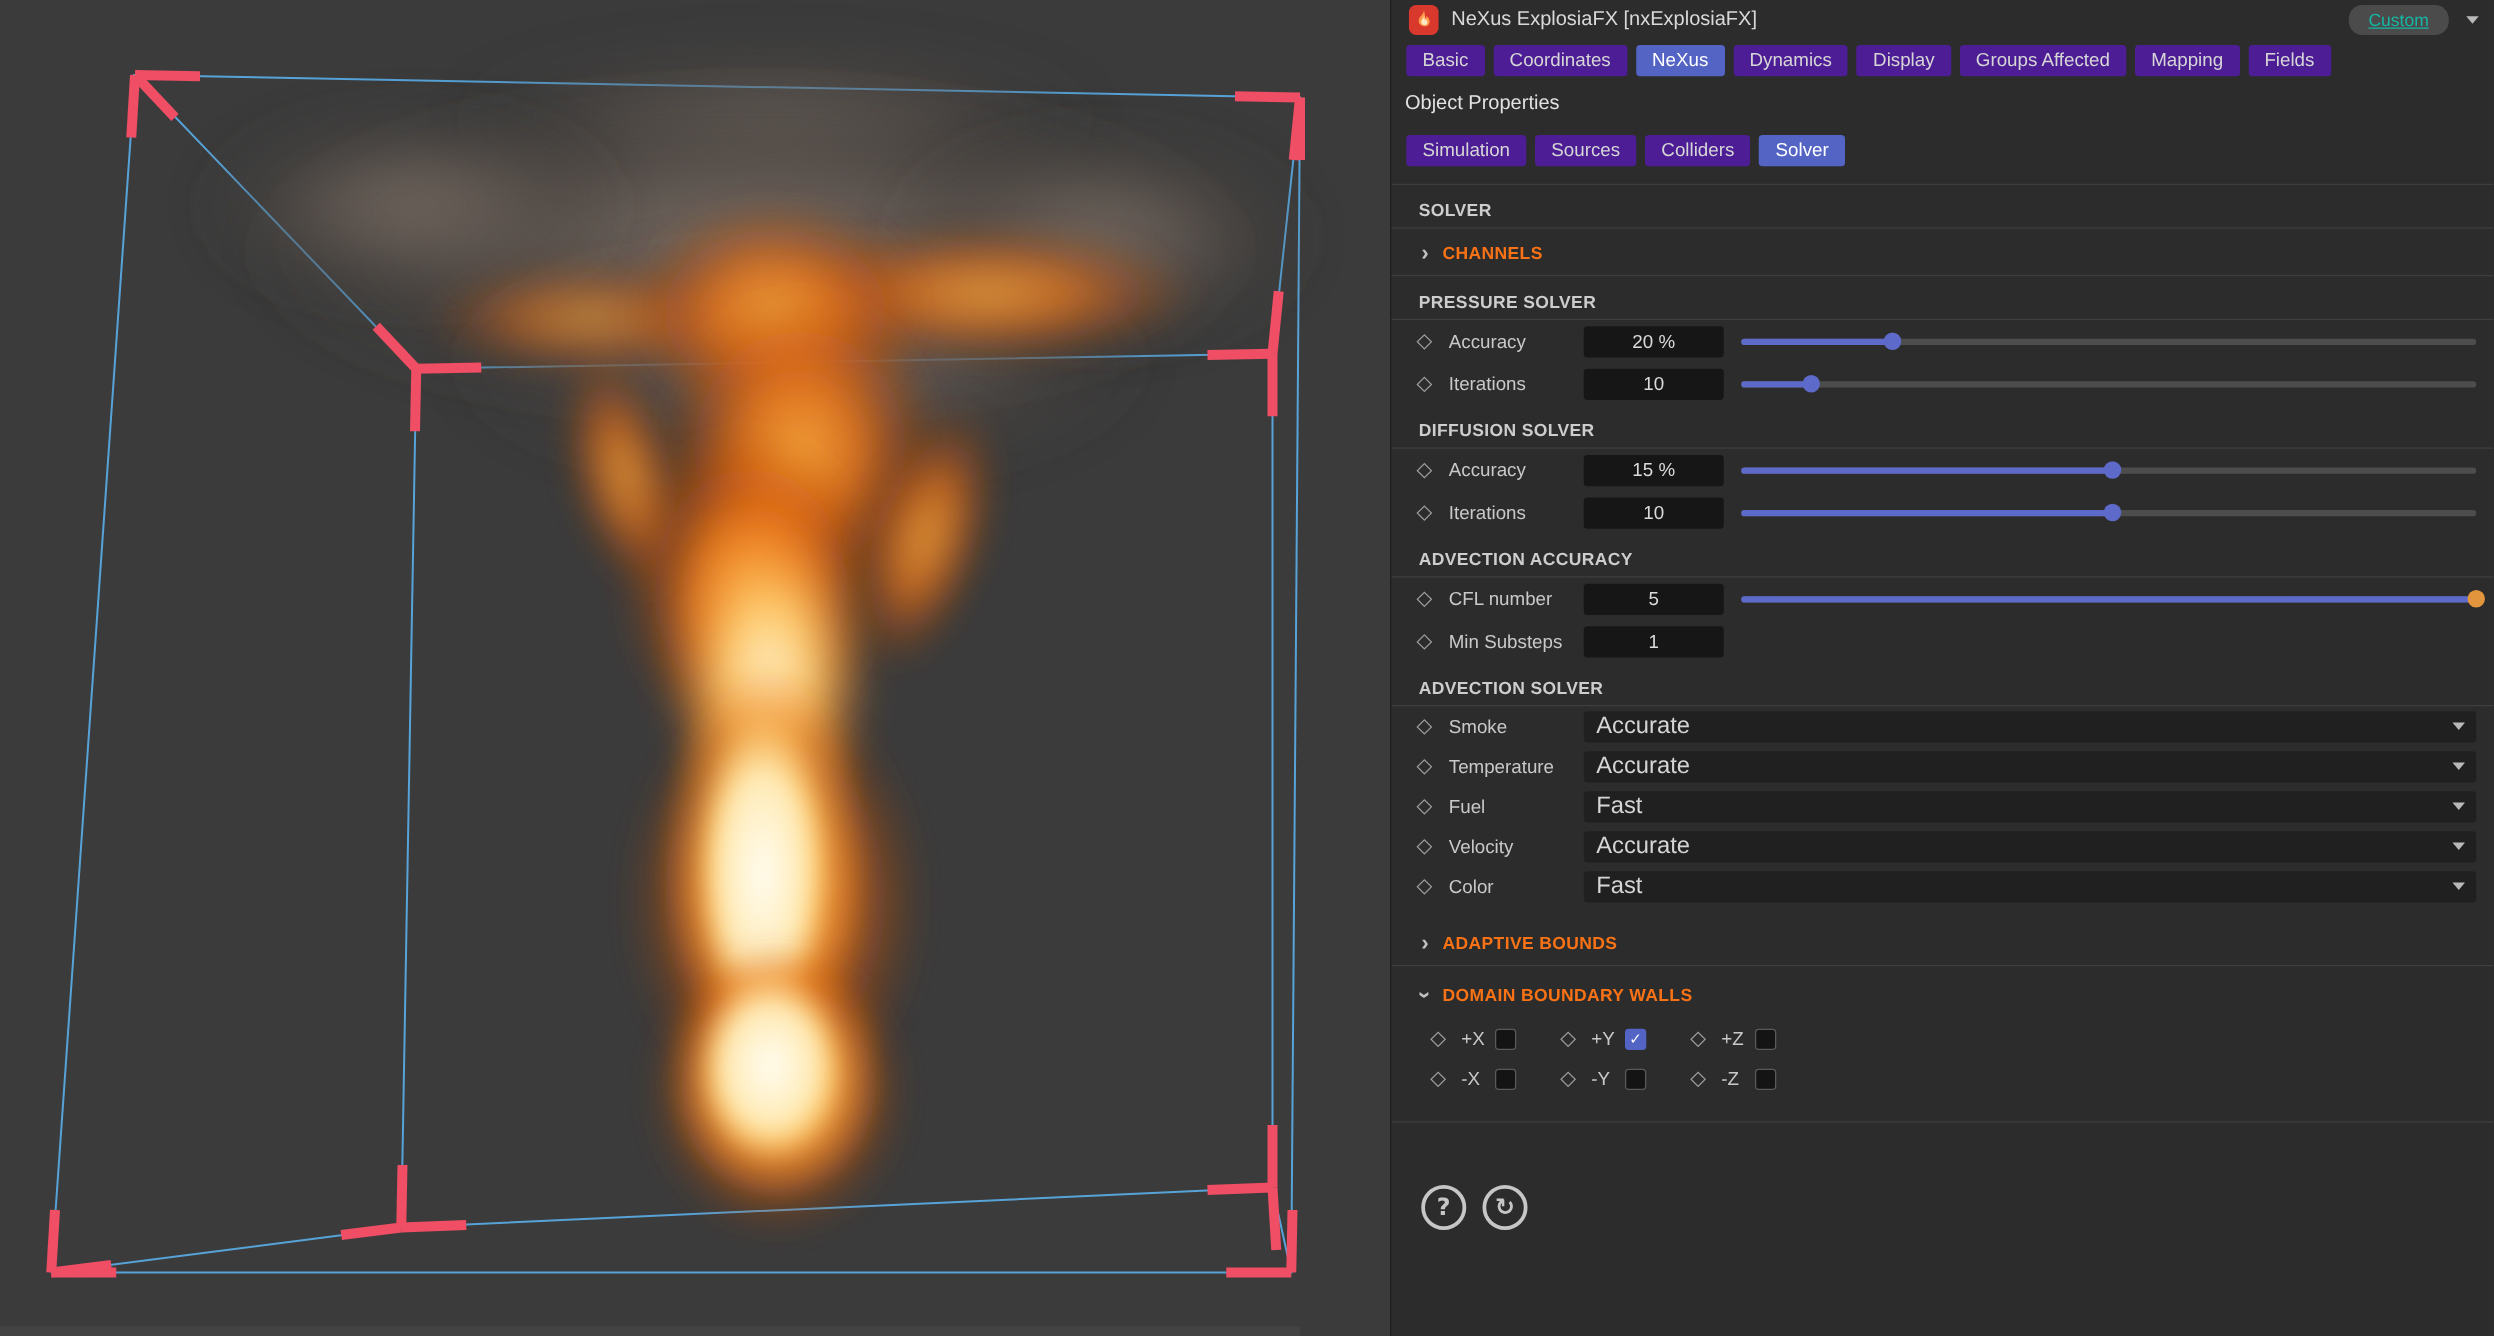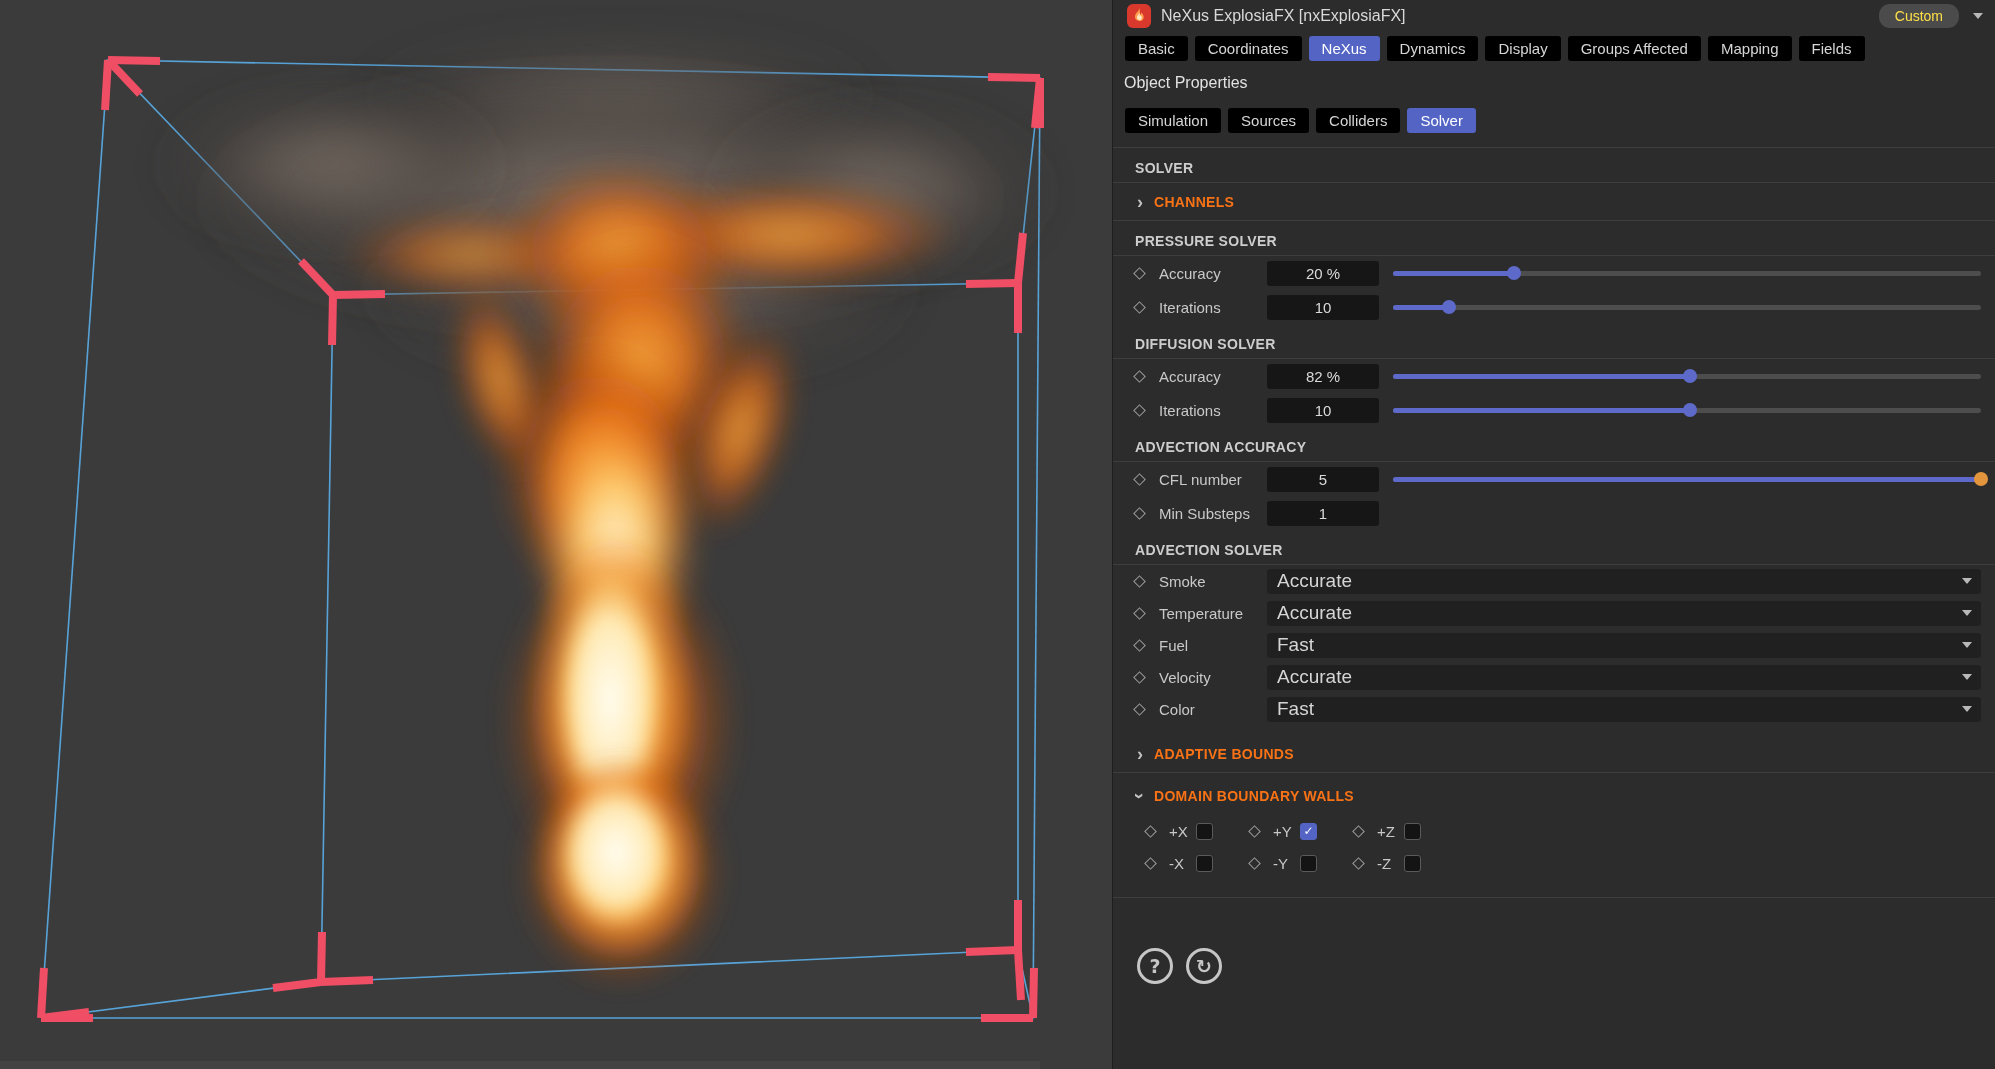--- a/index.html
+++ b/index.html
@@ -15,27 +15,27 @@
   .vp-scrollbar { position:absolute; bottom:0; left:0; width:1040px; height:8px; background:#4a4a4a; opacity:.55; }
 
   
   .panel { position:absolute; left:1112px; top:0; width:883px; height:1069px; background:#2c2c2c;
            border-left:1px solid #1e1e1e; overflow:hidden; }
 
   .titlebar { display:flex; align-items:center; height:32px; padding:0 10px 0 14px; gap:10px; }
   .flame-badge { width:24px; height:24px; flex:none; }
   .win-title { font-size:16px; color:#d9d9d9; white-space:nowrap; }
   .tb-spacer { flex:1; }
-  .preset-btn { background:#4b4b4b; border:none; color:#fde047; font-size:14px; padding:4px 16px; border-radius:11px; }
+  .preset-btn { background:#4b4b4b; border:none; color:#14b8a6; font-size:14px; padding:4px 16px; border-radius:11px;text-decoration:underline; }
   .tri-down { width:0; height:0; border-left:5px solid transparent; border-right:5px solid transparent;
               border-top:6px solid #b9b9b9; }
   .preset-arrow { margin:0 2px 0 4px; }
 
   .tabs { display:flex; gap:7px; padding:4px 12px 0 12px; flex-wrap:nowrap; }
-  .tab { background:#000000; color:#d6d6d6; font-size:15px; padding:4px 13px; border-radius:3px; border:none; white-space:nowrap; }
+  .tab { background:#4c1d95; color:#d6d6d6; font-size:15px; padding:4px 13px; border-radius:3px; border:none; white-space:nowrap; }
   .tab.active { background:var(--accent); color:#ffffff; }
 
   .heading { font-size:16px; color:#e2e2e2; padding:13px 0 0 11px; }
   .subtabs { margin-top:12px; }
   .hr { border-top:1px solid #3e3e3e; margin-top:14px; }
 
   .section-header { font-size:14px; font-weight:bold; color:#cdcdcd; letter-spacing:.3px;
                     padding:12px 0 6px 22px; border-bottom:1px solid #3e3e3e; }
   .collapsible { display:flex; align-items:center; gap:11px; height:38px; padding-left:24px;
                  border-bottom:1px solid #3e3e3e; }
@@ -257,21 +257,21 @@
           </div>
         </div>
       </div>
     </div>
 
     <div class="section-header">DIFFUSION SOLVER</div>
 
     <div class="param-row">
       <span class="diamond"></span>
       <span class="param-label">Accuracy</span>
-      <div class="value-field">82 %</div>
+      <div class="value-field">15 %</div>
       <div class="slider">
         <div class="track">
           <div class="fill" style="width: 50.5%;">
             <div class="knob"></div>
           </div>
         </div>
       </div>
     </div>
 
     <div class="param-row">

